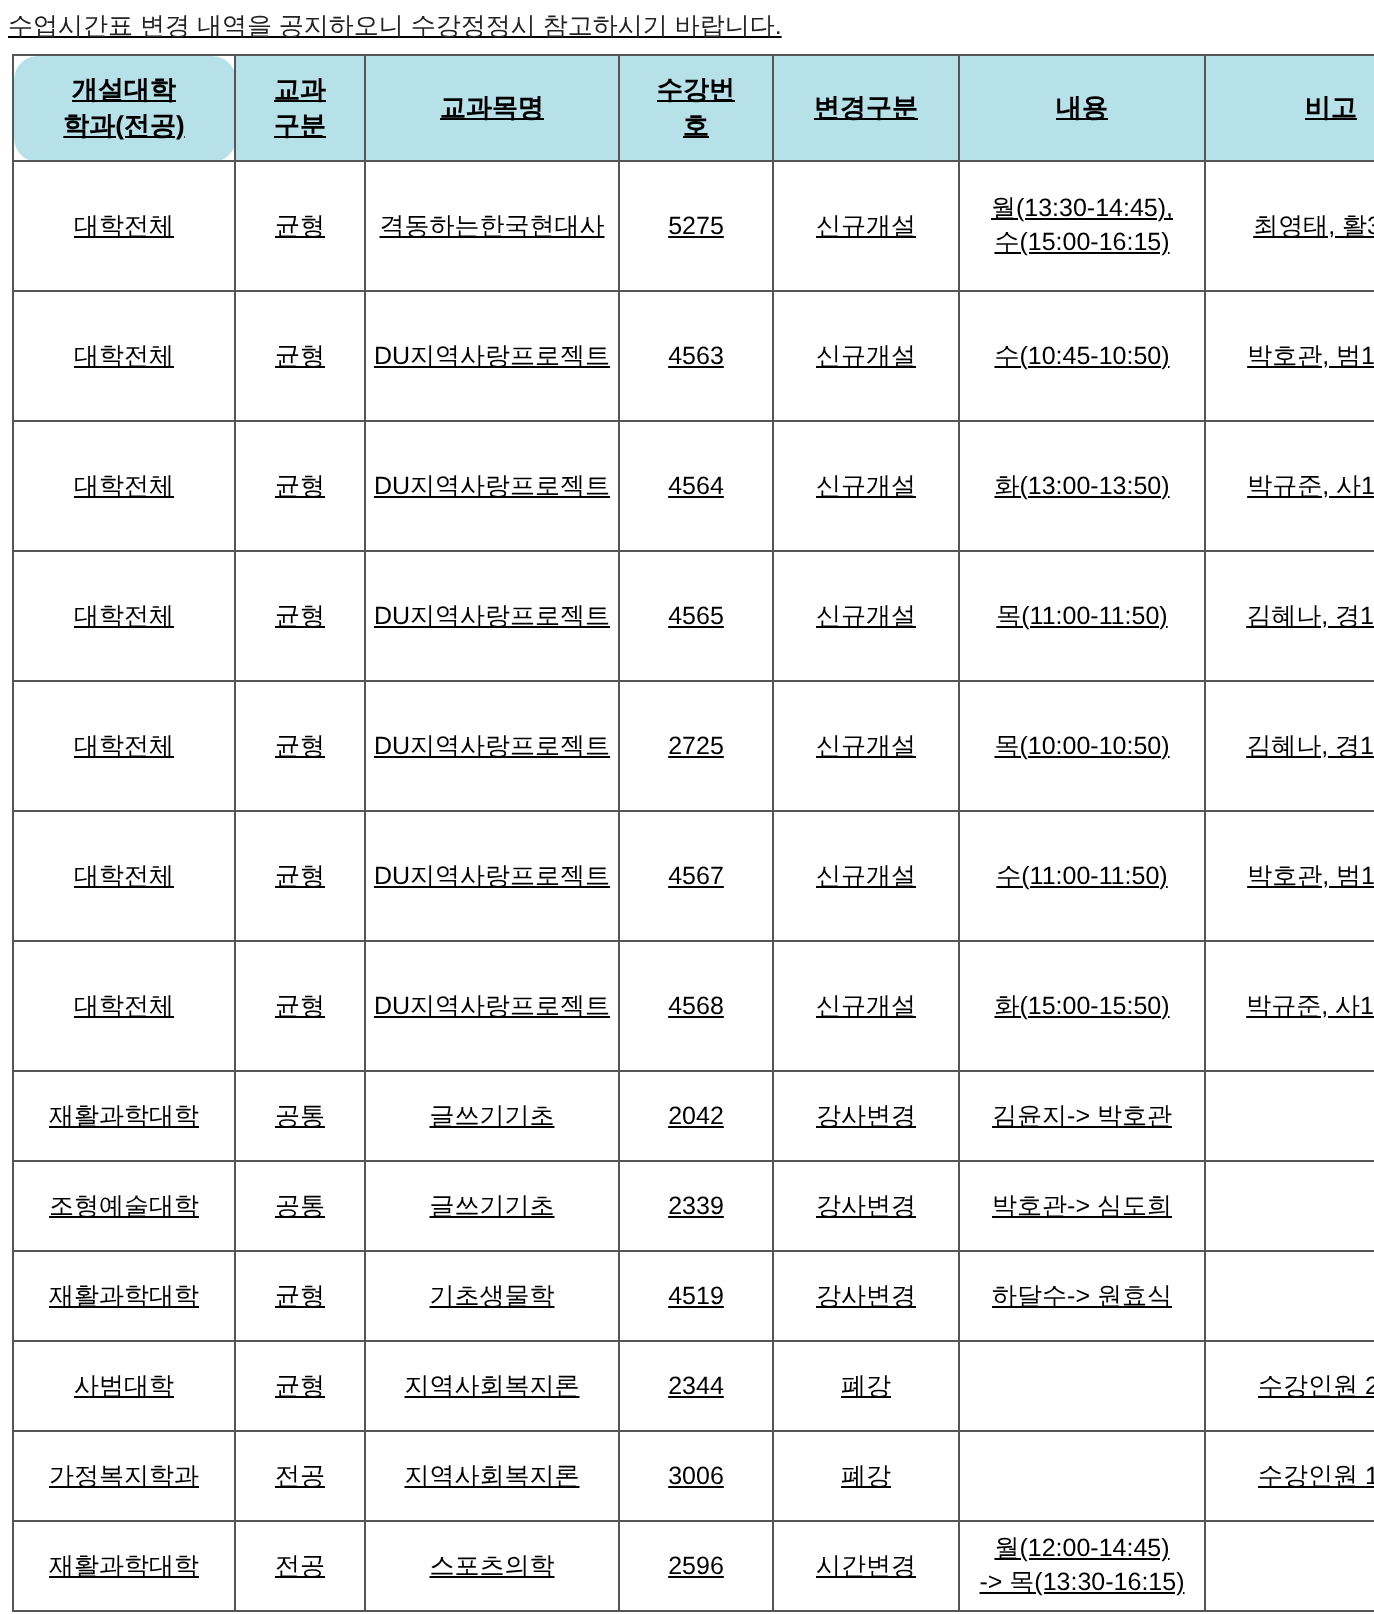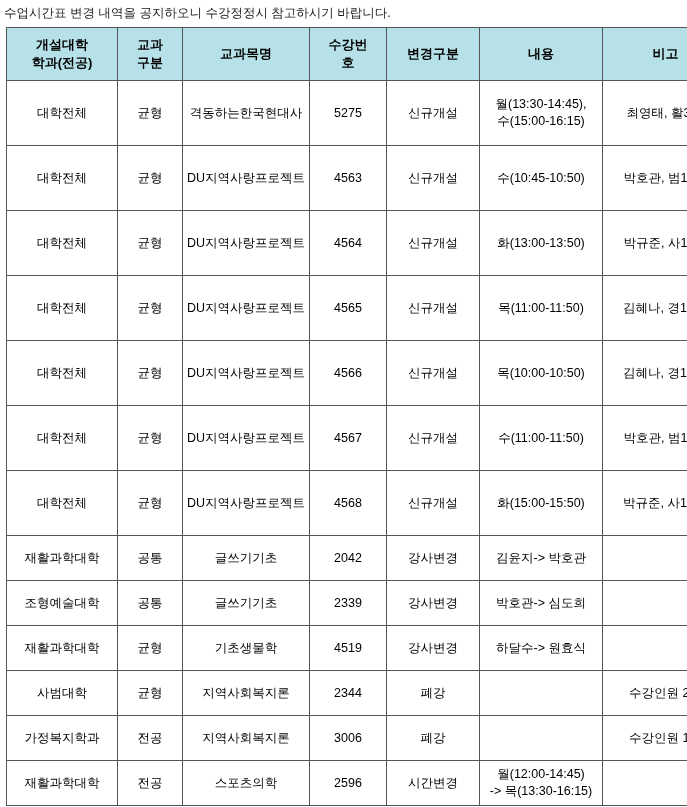--- a/index.html
+++ b/index.html
@@ -12,20 +12,21 @@
     height: 807px;
     font-family: "Liberation Sans", sans-serif;
     color: #000000;
     overflow: hidden;
   }
   .page {
     width: 677px;
     height: 807px;
     position: relative;
     box-sizing: border-box;
+    text-decoration: underline;
   }
   .notice {
     font-size: 12.5px;
     color: #222222;
     padding: 6px 0 6px 4px;
     line-height: 1.2;
     white-space: nowrap;
   }
   table.schedule {
     border-collapse: collapse;
@@ -47,21 +48,21 @@
     background: #b7e1e8;
     font-weight: bold;
     height: 44px;
     font-size: 13px;
   }
   table.schedule tbody td {
     background: #ffffff;
   }
   .row-tall td { height: 56px; }
   .row-short td { height: 36px; }
-  .col-1 { width: 104px; }
+  .col-1 { width: 104px; border-radius: 12px; }
   .col-2 { width: 58px; }
   .col-3 { width: 120px; }
   .col-4 { width: 70px; }
   .col-5 { width: 86px; }
   .col-6 { width: 116px; }
   .col-7 { width: 119px; }
   .cell-multiline { white-space: pre-line; }
 </style>
 </head>
 <body>
@@ -119,21 +120,21 @@
           <td class="col-3 cell-multiline">DU지역사랑프로젝트</td>
           <td class="col-4 cell-multiline">4565</td>
           <td class="col-5 cell-multiline">신규개설</td>
           <td class="col-6 cell-multiline">목(11:00-11:50)</td>
           <td class="col-7 cell-multiline">김혜나, 경1313</td>
         </tr>
         <tr class="row-tall">
           <td class="col-1 cell-multiline">대학전체</td>
           <td class="col-2 cell-multiline">균형</td>
           <td class="col-3 cell-multiline">DU지역사랑프로젝트</td>
-          <td class="col-4 cell-multiline">4566</td>
+          <td class="col-4 cell-multiline">2725</td>
           <td class="col-5 cell-multiline">신규개설</td>
           <td class="col-6 cell-multiline">목(10:00-10:50)</td>
           <td class="col-7 cell-multiline">김혜나, 경1313</td>
         </tr>
         <tr class="row-tall">
           <td class="col-1 cell-multiline">대학전체</td>
           <td class="col-2 cell-multiline">균형</td>
           <td class="col-3 cell-multiline">DU지역사랑프로젝트</td>
           <td class="col-4 cell-multiline">4567</td>
           <td class="col-5 cell-multiline">신규개설</td>

